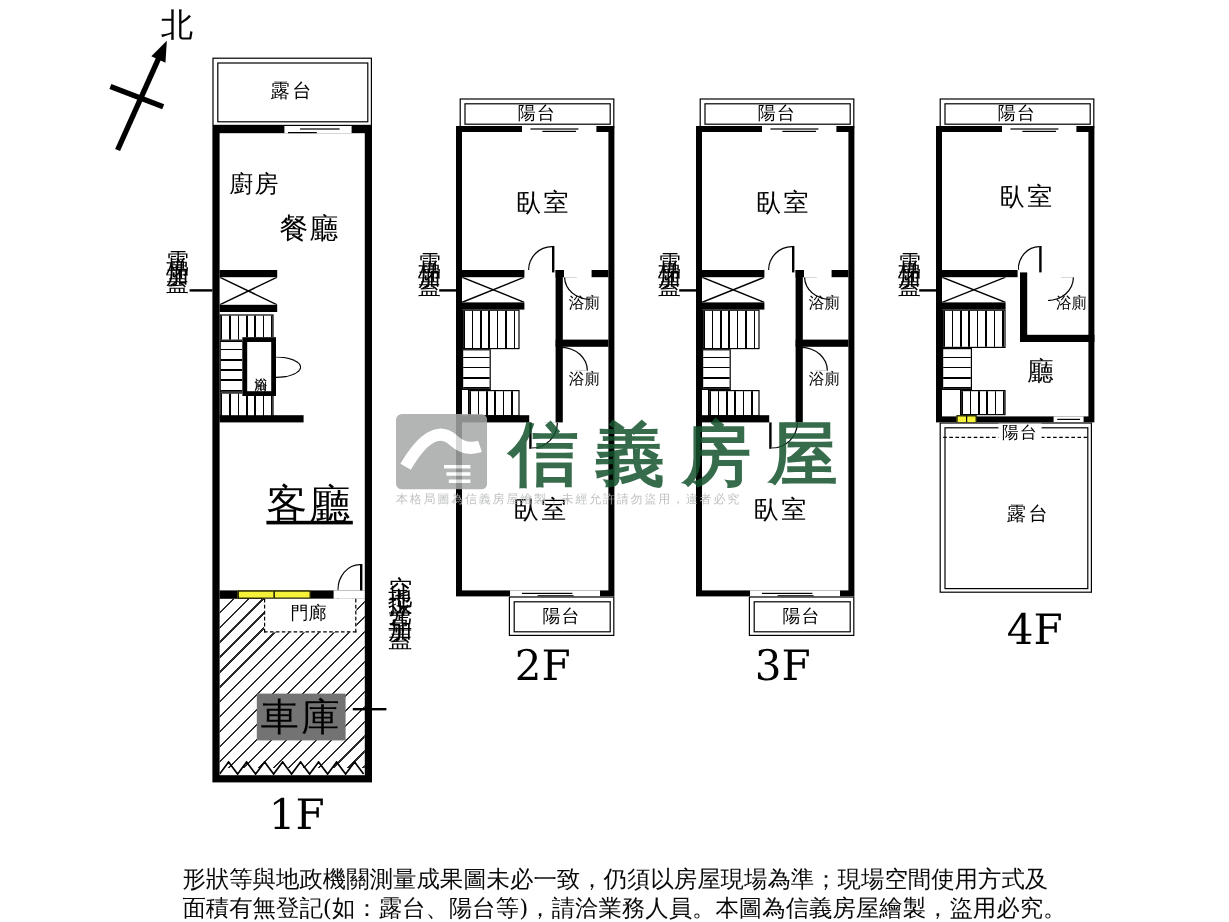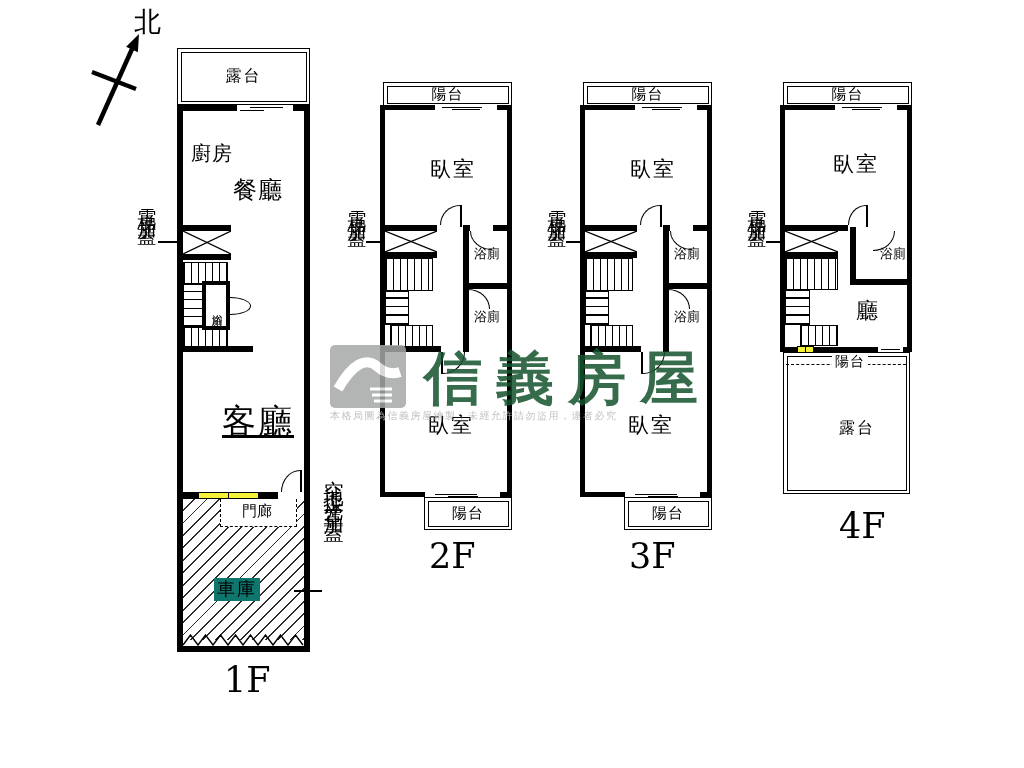--- a/index.html
+++ b/index.html
@@ -93,21 +93,21 @@
     <div class="wall" style="left:53px;top:447px;width:121px;height:7px;"></div>
     <div class="ywin" style="left:68px;top:447px;width:31px;height:7px;"></div>
     <div class="ywin" style="left:98px;top:447px;width:31px;height:7px;"></div>
     <div class="white" style="left:148px;top:447px;width:26px;height:7px;"></div>
     <div class="thinline" style="left:170px;top:425px;width:2px;height:22px;"></div>
     <div class="arc arc-tl" style="left:151px;top:425px;width:19px;height:22px;"></div>
 
     <div class="hatch" style="left:53px;top:454px;width:121px;height:141px;"></div>
     <div class="dashrect" style="left:90px;top:454px;width:77px;height:28px;"></div>
     <div class="lbl" style="left:110px;top:458px;font-size:15px;background:#fff;padding:0 2px;">門廊</div>
-    <div class="lbl" style="left:84px;top:533px;font-size:18px;letter-spacing:2px;background:#0f766e;padding:1px 3px;font-family:Liberation Serif, serif;">車庫</div>
+    <div class="lbl" style="left:84px;top:533px;font-size:32px;letter-spacing:2px;background:#737373;padding:1px 3px;font-family:Liberation Serif, serif;">車庫</div>
     <div class="thinline" style="left:164px;top:545px;width:28px;height:1.8px;"></div>
     <svg class="abs" style="left:53px;top:589px;" width="121" height="12">
       <path d="M0,11 L7.5,1 L15,11 L22.5,1 L30,11 L37.5,1 L45,11 L52.5,1 L60,11 L67.5,1 L75,11 L82.5,1 L90,11 L97.5,1 L105,11 L112.5,1 L120,11" fill="none" stroke="#000" stroke-width="1.4"></path>
     </svg>
 
     <div class="lbl" style="left:94px;top:615px;font-size:35px;">1F</div>
 
     <div class="lbl vtext" style="left:192px;top:419px;font-size:20px;letter-spacing:7px;">空地採光罩加蓋</div>
   </div>
 
@@ -270,14 +270,16 @@
       <rect x="0" y="0" width="76" height="63" rx="5" fill="#a5a9a7"></rect>
       <path d="M8,44 Q30,6 48,22 Q58,31 70,27" fill="none" stroke="#fff" stroke-width="10"></path>
       <line x1="40" y1="44" x2="62" y2="44" stroke="#fff" stroke-width="3"></line>
       <line x1="42" y1="50" x2="62" y2="50" stroke="#fff" stroke-width="3"></line>
       <line x1="44" y1="56" x2="62" y2="56" stroke="#fff" stroke-width="3"></line>
     </svg>
     <div class="wm-brand" style="left:424px;top:340px;font-size:58px;">信義房屋</div>
     <div class="wm-notice" style="left:330px;top:409px;font-size:10px;">本格局圖為信義房屋繪製，未經允許請勿盜用，違者必究</div>
   </div>
 
+  <div class="disc" style="left:152px;top:721px;">形狀等與地政機關測量成果圖未必一致，仍須以房屋現場為準；現場空間使用方式及</div>
+  <div class="disc" style="left:152px;top:745px;">面積有無登記(如：露台、陽台等)，請洽業務人員。本圖為信義房屋繪製，盜用必究。</div>
 
 </div>
 
 </body></html>

